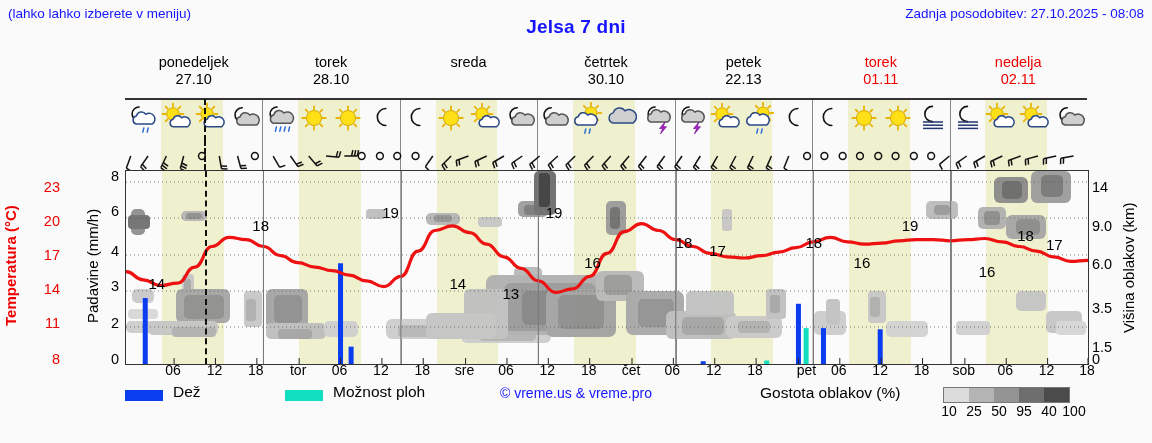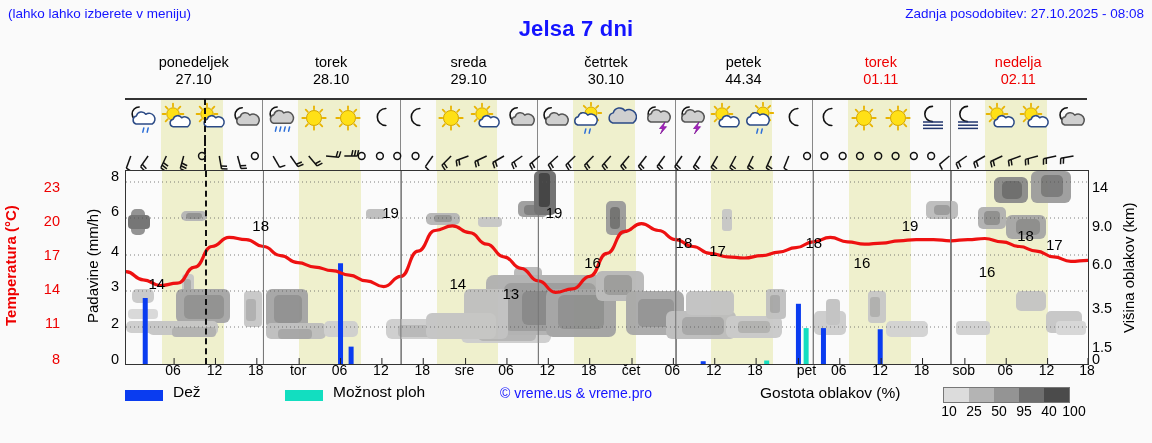--- a/index.html
+++ b/index.html
@@ -1,19 +1,19 @@
 <!DOCTYPE html>
 <html><head>
 <meta charset="utf-8">
 <style>
   html,body{margin:0;padding:0;background:#fafafa;}
   body{width:1152px;height:443px;position:relative;font-family:"Liberation Sans",sans-serif;overflow:hidden;}
   .abs{position:absolute;}
   #header-note{left:8px;top:6px;font-size:13.5px;color:#1414ff;white-space:nowrap;}
-  #page-title{left:0;top:16px;width:1152px;text-align:center;font-size:22px;color:#1414ff;font-weight:bold;letter-spacing:.2px;}
+  #page-title{left:0;top:16px;width:1152px;text-align:center;font-size:19px;color:#1414ff;font-weight:bold;letter-spacing:.2px;}
   #last-update{right:8px;top:6px;font-size:13.5px;color:#1414ff;white-space:nowrap;}
 
   
   #iconstrip{left:125px;top:98px;width:962px;height:42px;border-top:1px solid #333;border-bottom:0;}
   #windstrip{left:125px;top:140px;width:962px;height:30px;}
   #chartarea{left:125px;top:170px;width:962px;height:193px;}
   #temp-axis-title{left:2px;top:178px;font-size:15px;color:#ee0000;font-weight:bold;
       writing-mode:vertical-rl;transform:rotate(180deg);height:175px;display:flex;align-items:center;justify-content:center;}
   #precip-axis-title{left:84px;top:178px;font-size:15px;color:#000;
       writing-mode:vertical-rl;transform:rotate(180deg);height:175px;display:flex;align-items:center;justify-content:center;}
@@ -57,29 +57,28 @@
     <div class="dayhead">
       <div>ponedeljek</div>
       <div>27.10</div>
     </div>
     <div class="dayhead">
       <div>torek</div>
       <div>28.10</div>
     </div>
     <div class="dayhead">
       <div>sreda</div>
-      <div>29.10</div>
     </div>
     <div class="dayhead">
       <div>četrtek</div>
       <div>30.10</div>
     </div>
     <div class="dayhead">
       <div>petek</div>
-      <div>44.34</div>
+      <div>22.13</div>
     </div>
     <div class="dayhead weekend">
       <div>torek</div>
       <div>01.11</div>
     </div>
     <div class="dayhead weekend">
       <div>nedelja</div>
       <div>02.11</div>
     </div>
   </div>

